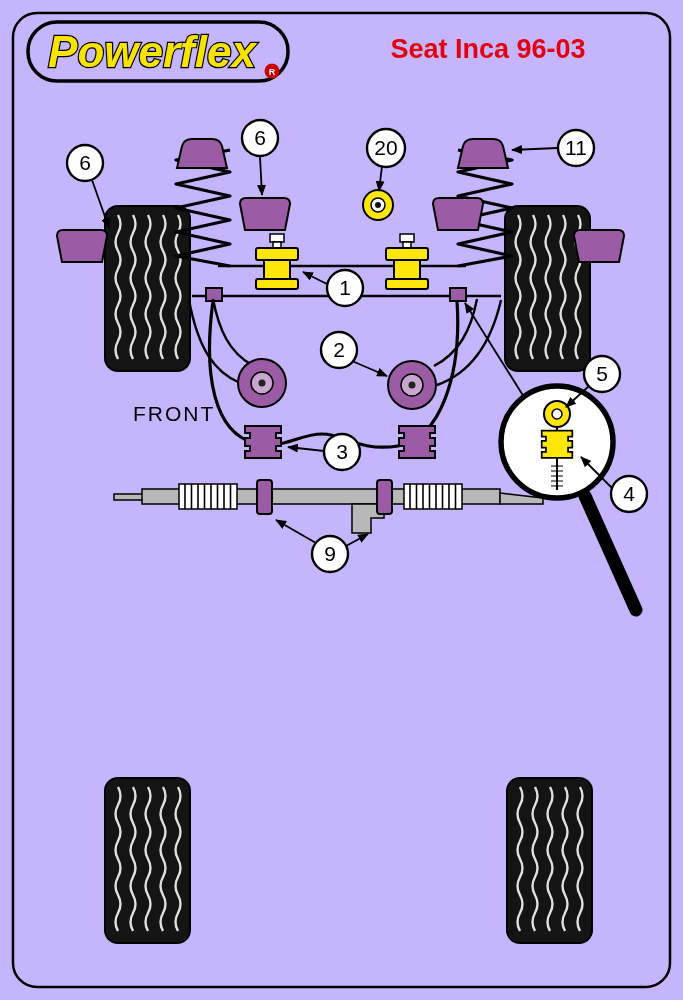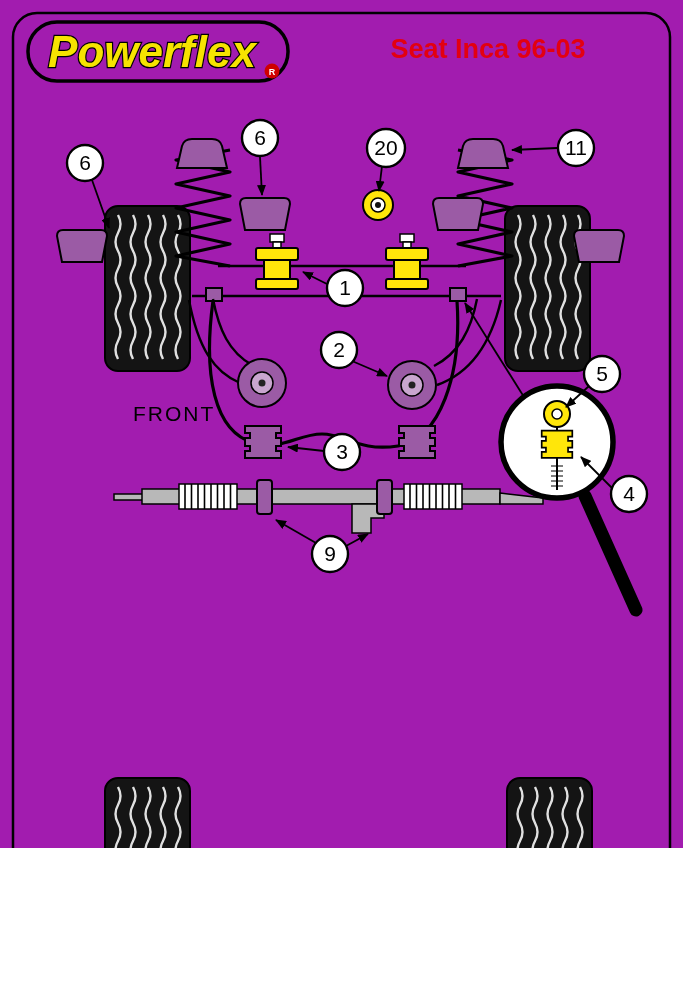--- a/index.html
+++ b/index.html
@@ -1,16 +1,16 @@
 <!DOCTYPE html>
 <html style="--purple: #9b5ba5; --purple_light: #c9a6cf; --yellow: #ffe60a; --logo_yellow: #f6e300; --title_red: #e30010; --registered_red: #cf0000; --metal_gray: #b8b8b8; --tire_black: #141414;"><head>
 <meta charset="utf-8">
 <style>
   html,body { margin:0; padding:0; background:#fff; }
-  .page { position:relative; width:683px; height:848px; background:#a21caf; overflow:hidden; }
+  .page { position:relative; width:683px; height:1000px; background:#c4b5fd; overflow:hidden; }
   svg { display:block; }
   text { font-family:"Liberation Sans", sans-serif; }
 
   .purple { fill:var(--purple,#9b5ba5); stroke:#000; stroke-width:2; }
   .purple-light { fill:var(--purple_light,#c9a6cf); stroke:#000; stroke-width:1.5; }
   .yellow { fill:var(--yellow,#ffe60a); stroke:#000; stroke-width:2; }
   .metal  { fill:var(--metal_gray,#b8b8b8); stroke:#000; stroke-width:1.5; }
   .whitepart { fill:#fff; stroke:#000; stroke-width:1.5; }
   .outline { fill:none; stroke:#000; }
   .tread { fill:none; stroke:#e0e0e0; stroke-width:2.4; }

